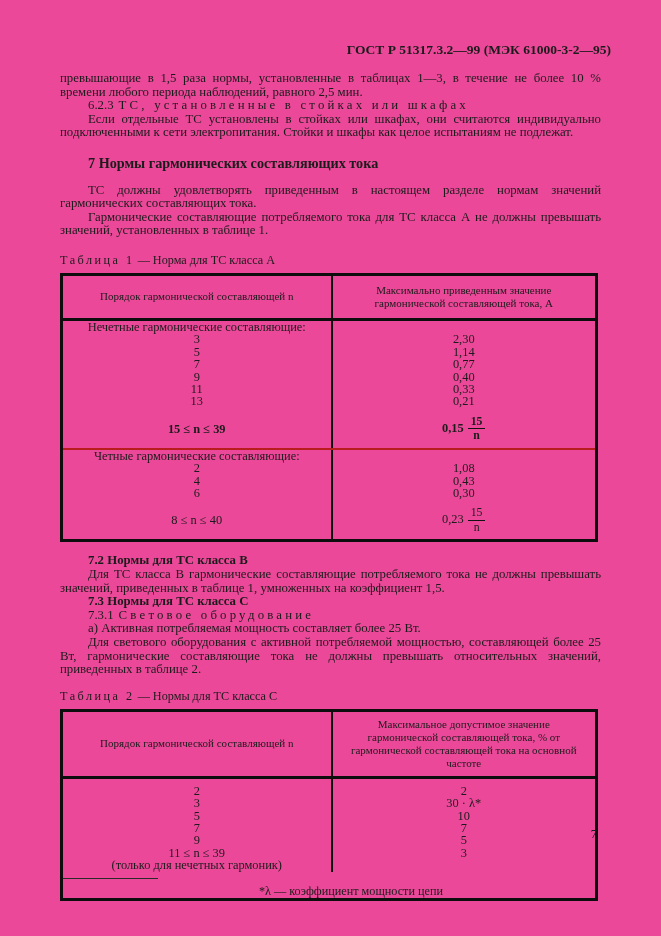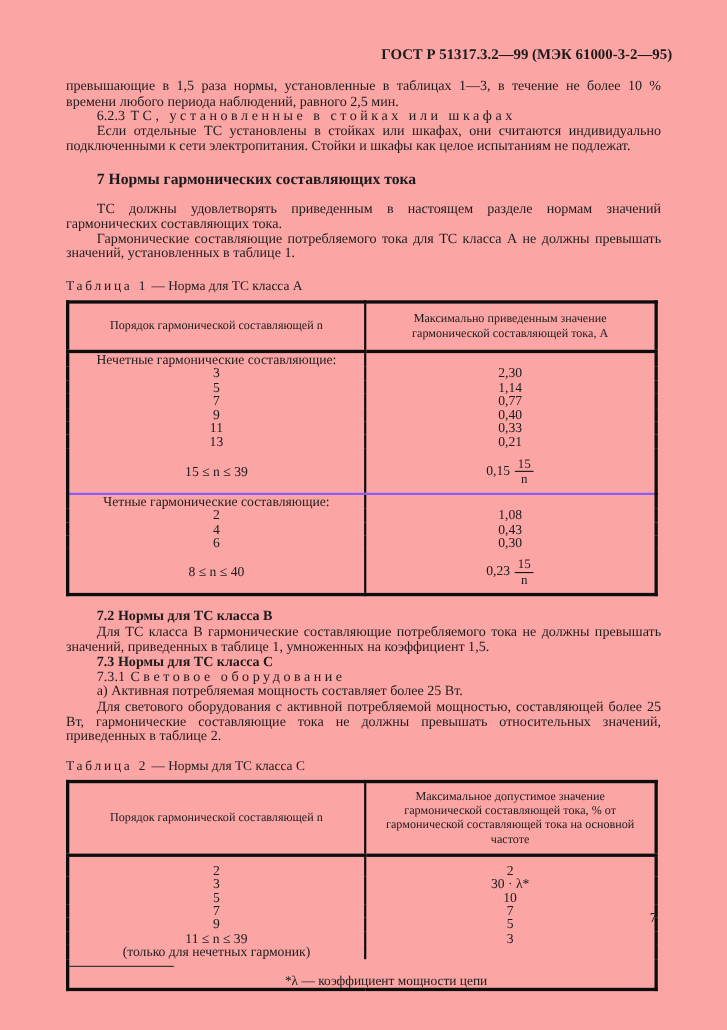--- a/index.html
+++ b/index.html
@@ -5,21 +5,21 @@
   html,body{margin:0;padding:0;}
   body{
     width:661px;height:936px;
     background:#f4f4f2;
     font-family:"Liberation Serif","DejaVu Serif",serif;
     color:#1b1b1b;
     position:relative;
   }
   .page{
     position:absolute;inset:0;
-    background:#fca5a5;
+    background:#ec4899;
     box-sizing:border-box;
     padding:42px 50px 0 60px;
   }
   .running-header{
     text-align:right;
     font-weight:bold;
     font-size:13.5px;
     line-height:15px;
     padding-right:0;
   }
@@ -54,21 +54,21 @@
     font-weight:normal;
   }
   .col2{border-left:2px solid #0d0d0d;}
   tr.head-row th{
     border-bottom:3px solid #0d0d0d;
     font-size:11px;line-height:13px;
     padding:8px 18px;
   }
   tbody.grp tr td{font-size:12.4px;line-height:12.4px;margin-top:43px;}
   td.group-label{padding-top:6px;padding-bottom:1px;}
-  tbody.grp-odd tr.range-row td{border-bottom:2px solid #8b5cf6;}
+  tbody.grp-odd tr.range-row td{border-bottom:2px solid #b91c1c;font-weight:bold;}
   tr.range-row td{padding-top:8px;padding-bottom:6px;}
   .frac{
     display:inline-block;vertical-align:middle;
     text-align:center;font-size:11.8px;line-height:11.5px;
     margin-left:4px;
   }
   .frac-num{display:block;border-bottom:1px solid #111;padding:0 3px 1px 3px;}
   .frac-den{display:block;padding-top:1px;}
   td.note-cell{padding-top:1px;padding-bottom:8px;}
   td.footnote-cell{

